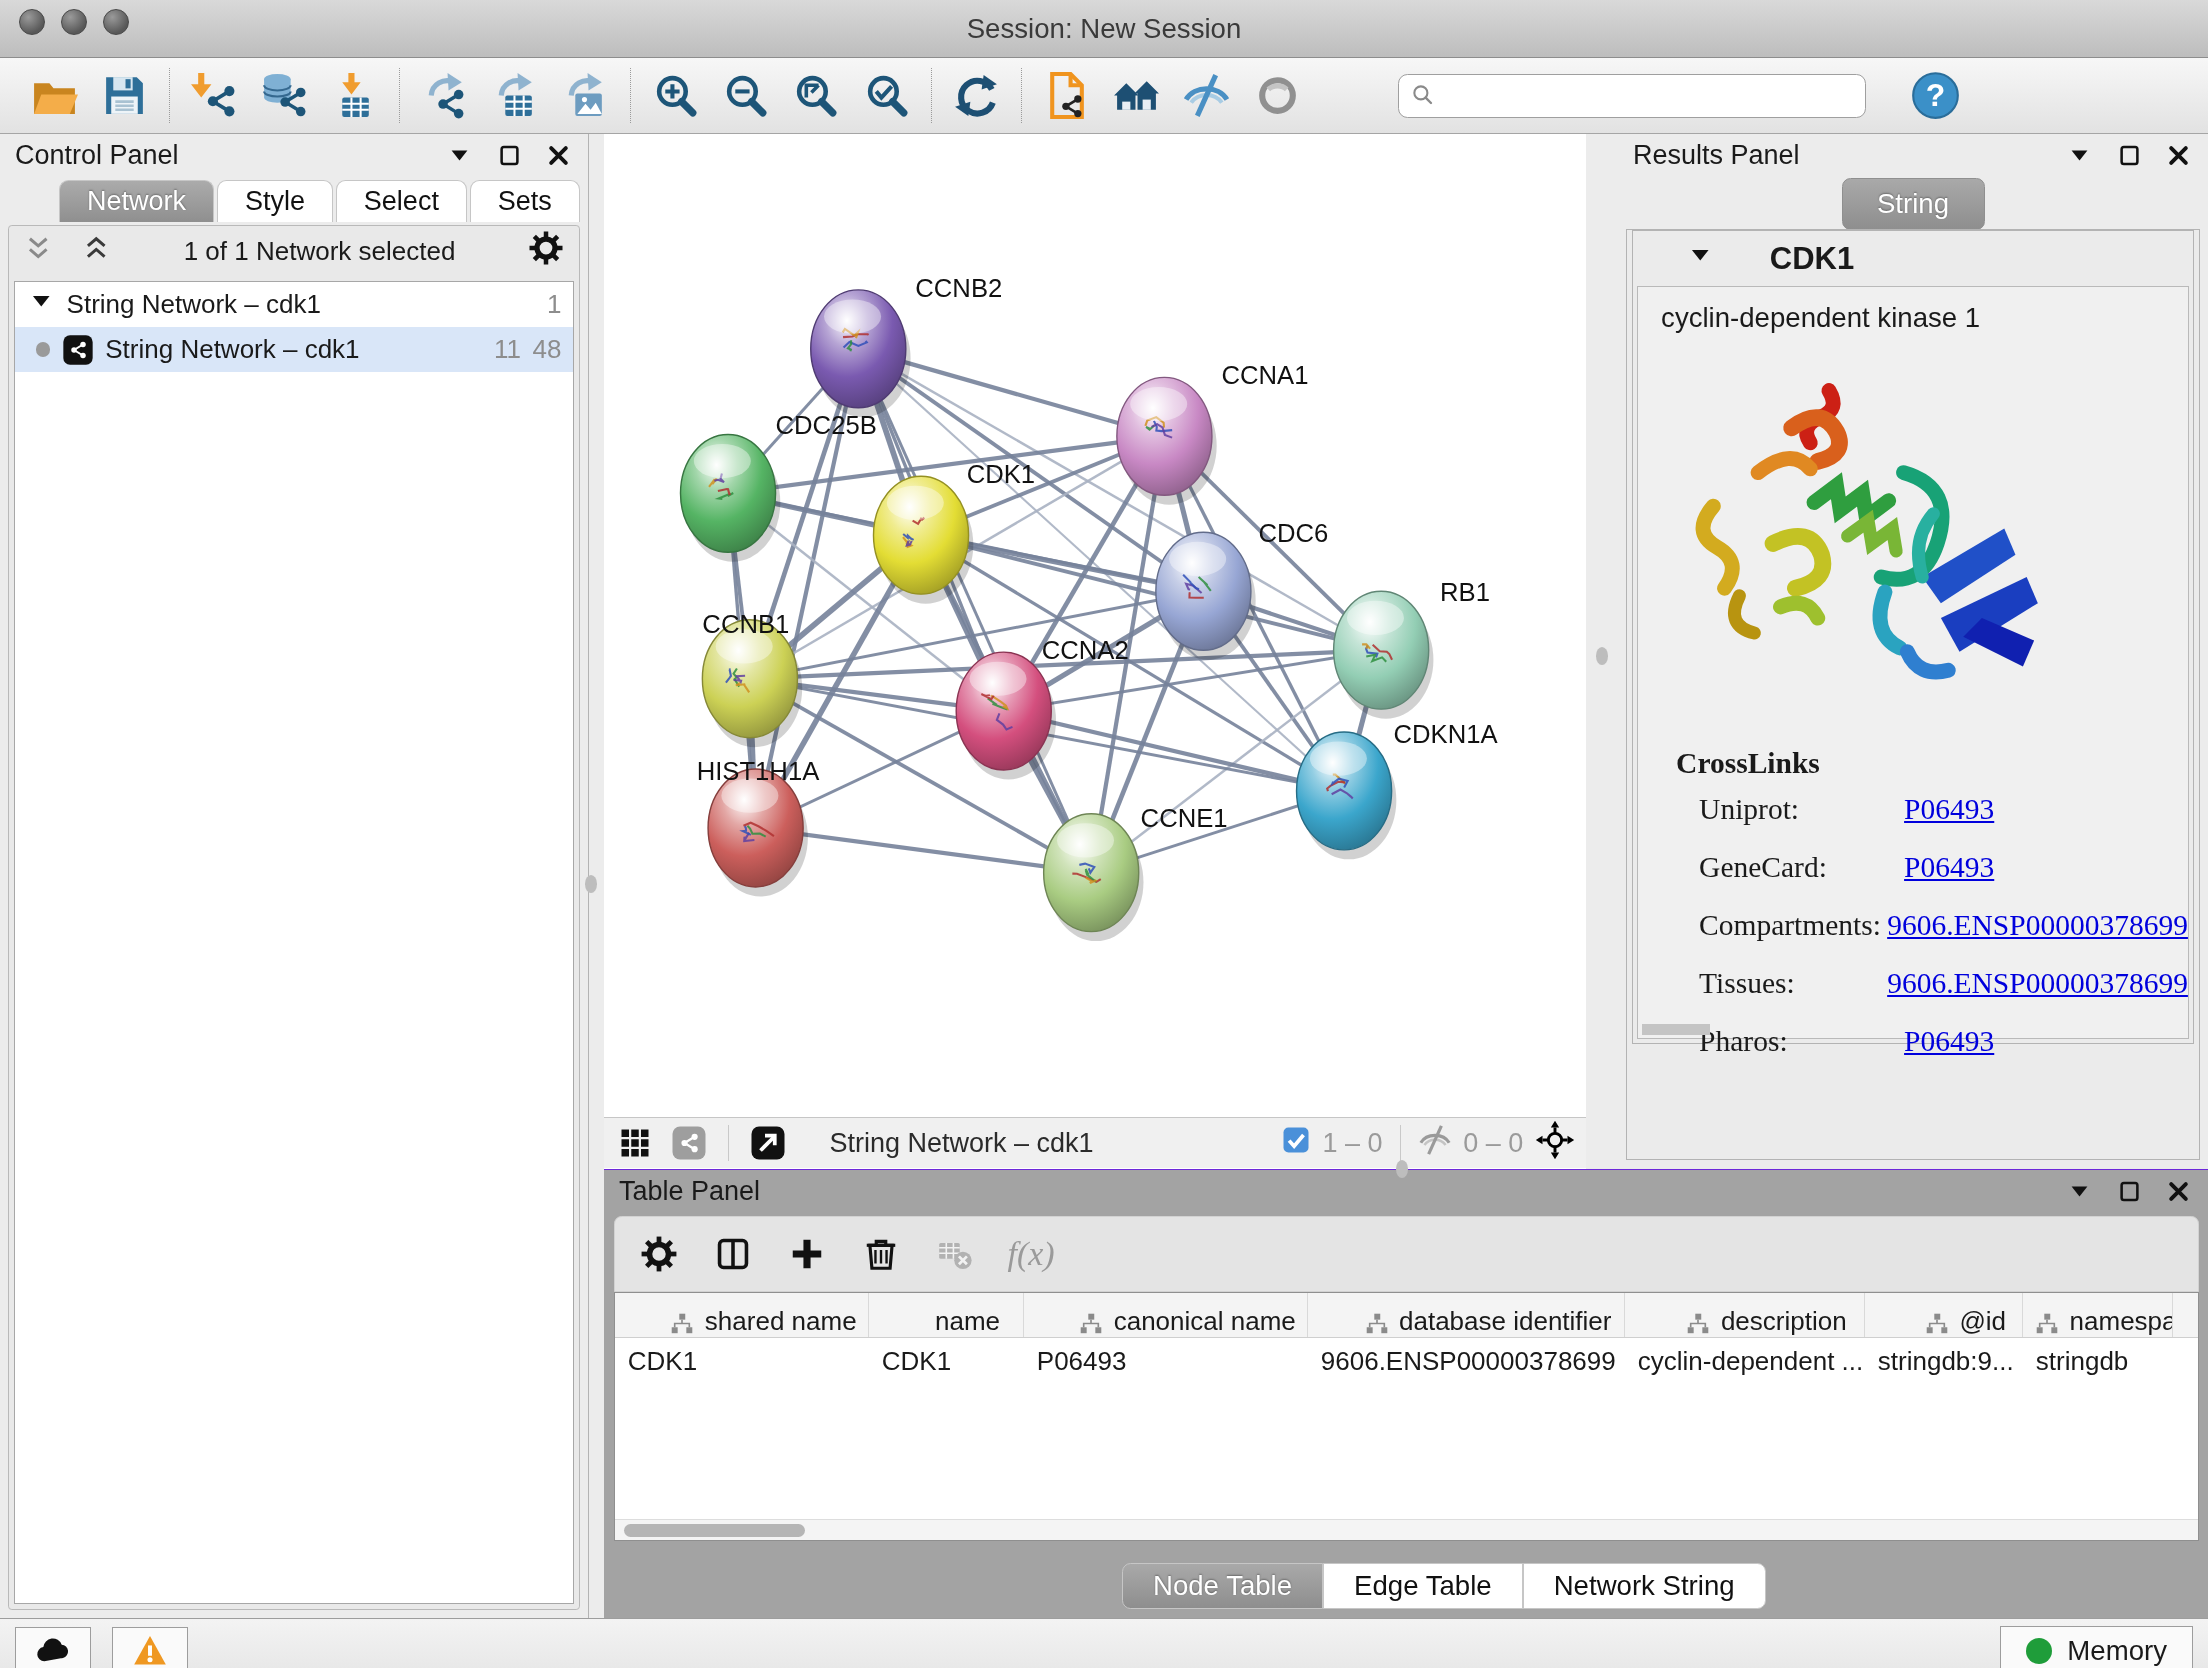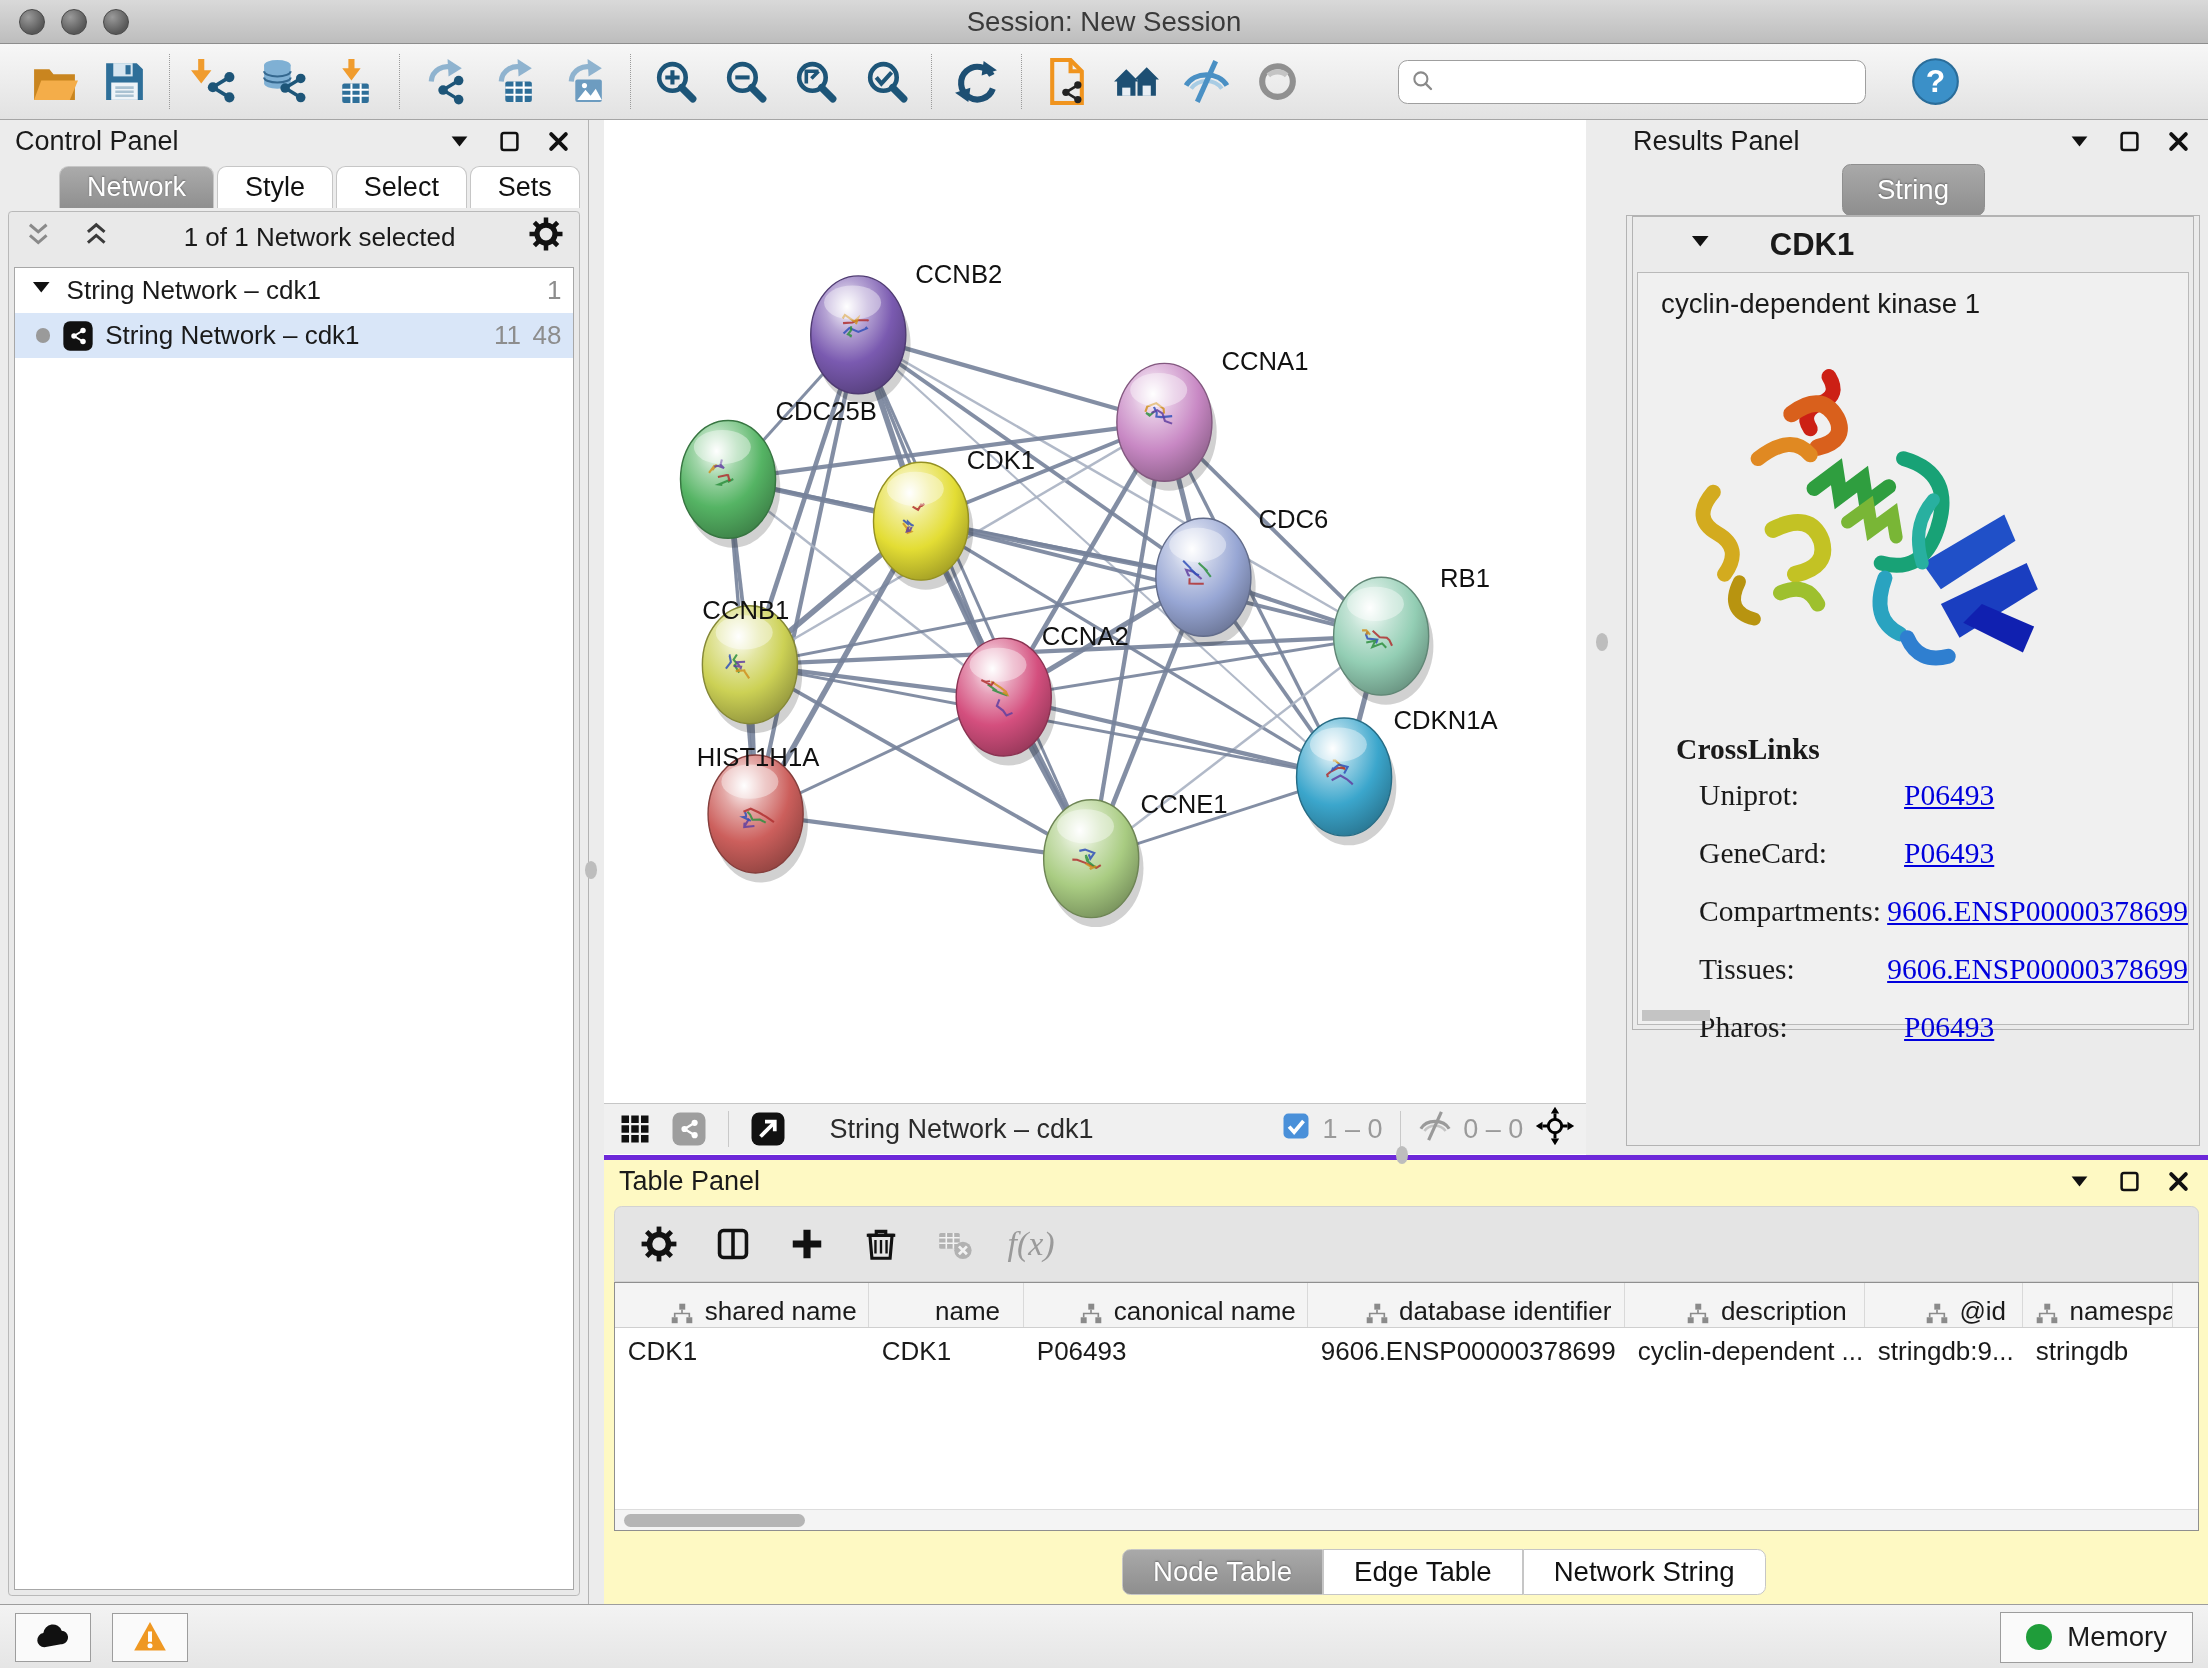--- a/index.html
+++ b/index.html
@@ -3,21 +3,21 @@
 <meta charset="utf-8">
 <style>
   * { box-sizing: border-box; }
   html,body { margin:0; padding:0; }
   body {
     width:2208px; height:1668px; overflow:hidden;
     font-family:"Liberation Sans", sans-serif; font-size:26px; color:#1a1a1a;
     background:#ececec;
   }
   
-  .titlebar{height:44px;background:linear-gradient(#d9d9d9,#bdbdbd);border-bottom:1px solid #8d8d8d;
+  .titlebar{height:58px;background:linear-gradient(#d9d9d9,#bdbdbd);border-bottom:1px solid #8d8d8d;
     position:relative;display:flex;align-items:center;justify-content:center;font-size:27.6px;color:#3a3a3a;}
   .traffic{position:absolute;left:19px;top:8.6px;display:flex;gap:16px;}
   .traffic .tl{width:26px;height:26px;border-radius:50%;border:1px solid #484848;
     background:radial-gradient(circle at 35% 30%,#9a9a9a,#585858 70%);}
   
   .toolbar{height:76px;background:linear-gradient(#f7f7f7,#e2e2e2);border-bottom:1px solid #a5a5a5;
     display:flex;align-items:center;padding:0 19px;}
   .tbicon{width:53px;height:53px;display:inline-flex;align-items:center;justify-content:center;margin:0 8.6px;}
   .tbicon svg{width:49px;height:49px;}
   .tsep{height:55px;border-left:1.9px dotted #9b9b9b;margin:0 9.5px;}
@@ -86,21 +86,21 @@
   .rp-content{margin:0 3.8px 3.8px;border:1px solid #b9b9b9;background:#f0f0f0;height:753px;position:relative;font-size:27.6px;}
   .rp-desc{padding:15px 0 0 23px;}
   .protein{margin:23px 0 0 42px;width:380px;height:373px;}
   .crosslinks{font-family:"Liberation Serif", serif;margin:9.5px 0 0 38px;font-size:29.5px;}
   .crosslinks .clh{font-weight:bold;margin-bottom:13.3px;}
   .cl-row{display:flex;margin:0 0 25px 23px;}
   .cl-row .cl-label{width:205px;}
   .cl-row a{color:#0000dd;text-decoration:underline;}
   .rp-thumb{position:absolute;left:3.8px;bottom:2.9px;width:68px;height:11.4px;background:#c4c4c4;}
   
-  .table-panel{height:449px;background:#fef9c3;border-top:5px solid #6d28d9;position:relative;}
+  .table-panel{height:449px;background:#a3a3a3;border-top:1px solid #6d28d9;position:relative;}
   .tp-toolbar{margin:3.8px 9.5px 0;height:76px;background:#e4e4e4;border:1px solid #d2d2d2;border-radius:7.6px 7.6px 0 0;
     display:flex;align-items:center;gap:32px;padding:0 23px;}
   .tp-toolbar .ti{width:42px;height:42px;display:flex;align-items:center;justify-content:center;}
   .tp-toolbar .ti svg{width:38px;height:38px;}
   .fx{font-family:"Liberation Serif", serif;font-style:italic;color:#9a9a9a;font-size:34px;}
   .tp-table{margin:0 9.5px;background:#fff;border:1px solid #8f8f8f;height:249px;overflow:hidden;position:relative;}
   .thead{display:flex;height:45px;background:#f4f4f4;border-bottom:1px solid #cfcfcf;}
   .th{display:flex;align-items:flex-end;justify-content:center;gap:9.5px;border-right:1px solid #d9d9d9;overflow:hidden;flex:none;padding-left:44px;}
   .th svg{width:26px;height:26px;flex:none;}
   .trow{display:flex;height:47px;}

